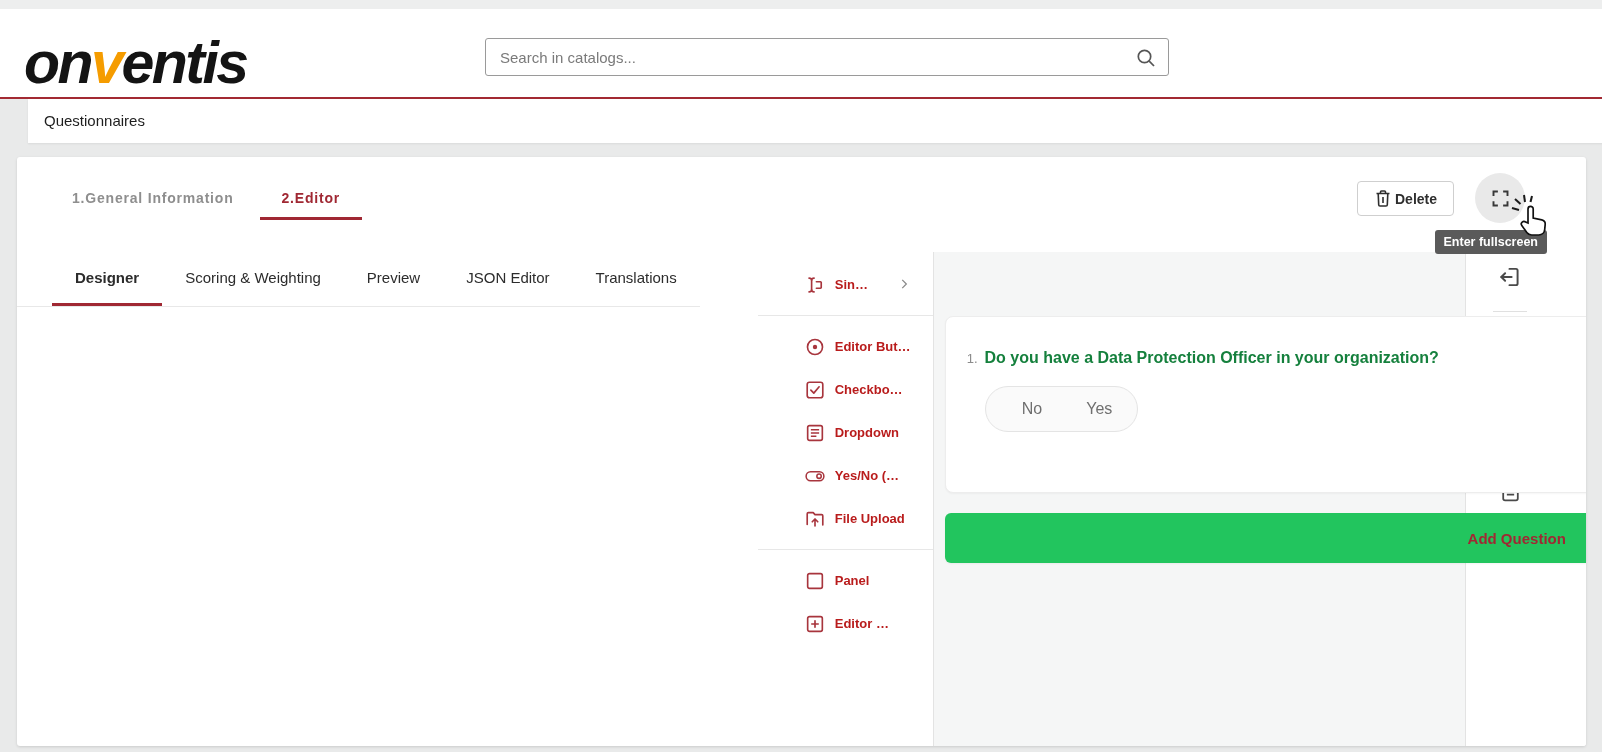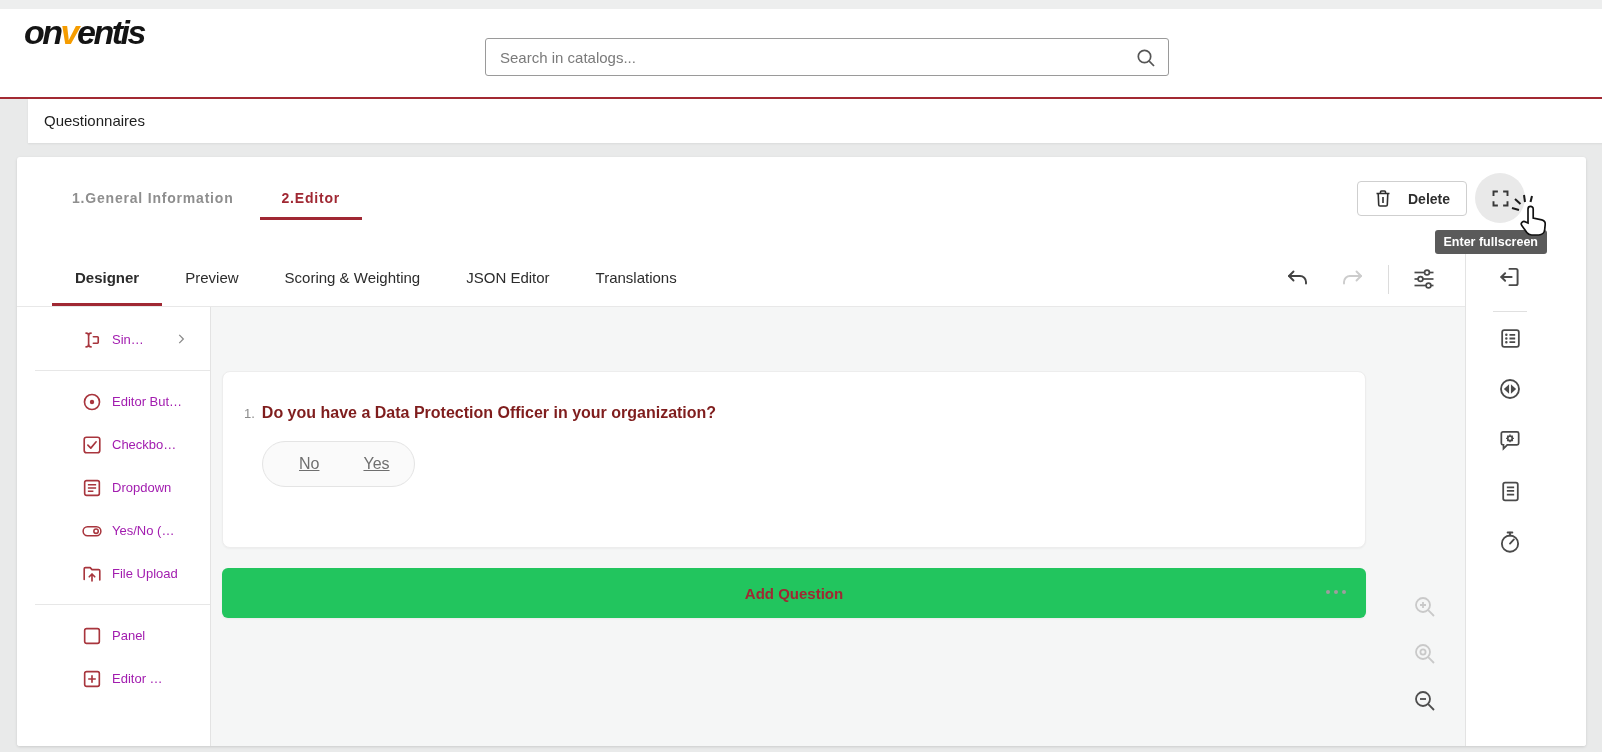--- a/index.html
+++ b/index.html
@@ -2,68 +2,68 @@
 <html><head>
 <meta charset="utf-8">
 <style>
   * { margin:0; padding:0; box-sizing:border-box; }
   html,body { width:1602px; height:752px; overflow:hidden; }
   body { font-family:"Liberation Sans", sans-serif; background:#e9eaea; position:relative; }
 
   
   .top-strip { position:absolute; top:0; left:0; width:100%; height:9px; background:#edeeee; }
   .app-header { position:absolute; top:9px; left:0; width:100%; height:88px; background:#fff; }
-  .logo { position:absolute; left:24px; top:4px; font-size:34px; font-weight:bold; font-style:italic; letter-spacing:-2.5px; color:#141414; }
+  .logo { position:absolute; left:24px; top:20px; font-size:59px; font-weight:bold; font-style:italic; letter-spacing:-2.5px; color:#141414; }
   .logo .accent { color:#f59c00; }
   .search-wrap { position:absolute; left:485px; top:29px; width:684px; height:38px; border:1px solid #9a9a9a; border-radius:3px; background:#fff; }
   .search-wrap input { width:100%; height:100%; border:0; outline:none; padding:0 44px 0 14px; font-size:15px; color:#333; font-family:Liberation Sans, sans-serif; background:transparent; }
   .search-wrap input::placeholder { color:#7a7a7a; }
   .search-icon { position:absolute; right:10px; top:7px; }
   .hdr-icons { position:absolute; right:0; top:0; height:88px; }
   .header-line { position:absolute; top:97px; left:0; width:100%; height:2px; background:#a32a33; }
   .breadcrumb-bar { position:absolute; top:99px; left:0; width:100%; height:44px; background:#fff; box-shadow:0 1px 2px rgba(0,0,0,.07);margin-left:28px; }
   .breadcrumb-bar span { position:absolute; left:16px; top:13px; font-size:15px; color:#1e1e1e; }
 
   
   .main-card { position:absolute; left:17px; top:157px; width:1569px; height:589px; background:#fff; border-radius:3px; box-shadow:0 1px 3px rgba(0,0,0,.13); overflow:hidden; }
 
   .step-tabs { position:absolute; top:22px; left:33px; display:flex; gap:4px;justify-content:flex-end; }
   .step-tab { padding:0 22px; height:41px; display:flex; align-items:center; font-size:14px; font-weight:bold; letter-spacing:.8px; color:#8e8e8e; border-bottom:3px solid transparent; cursor:pointer; }
   .step-tab.active { color:#a02833; border-bottom-color:#a02833; }
 
-  .delete-btn { position:absolute; left:1340px; top:24px; height:35px; padding:0 16px; display:flex; align-items:center; gap:16px; border:1px solid #cfcfcf; border-radius:4px; background:#fff; font-size:14px; font-weight:bold; color:#2e2e2e; cursor:pointer; }
+  .delete-btn { position:absolute; left:1340px; top:24px; height:35px; padding:0 16px; display:flex; align-items:center; gap:3px; border:1px solid #cfcfcf; border-radius:4px; background:#fff; font-size:14px; font-weight:bold; color:#2e2e2e; cursor:pointer; }
   .fullscreen-btn { position:absolute; left:1458px; top:16px; width:50px; height:50px; border-radius:50%; background:#e9e9e9; display:flex; align-items:center; justify-content:center; cursor:pointer; }
   .cursor-glyph { position:absolute; left:1493px; top:37px; z-index:30; pointer-events:none; }
   .tooltip { position:absolute; top:73px; right:39px; background:#5a5a5a; color:#fff; font-size:12.5px; font-weight:bold; padding:5px 9px; border-radius:3px; z-index:25; white-space:nowrap; }
 
   .editor-region { position:absolute; top:95px; left:0; right:0; bottom:0; display:flex; }
-  .editor-main { flex:1; min-width:0; display:flex; flex-direction:column; }
+  .editor-main { flex:1; min-width:0; display:flex; flex-direction:row;gap:40px; }
   .editor-tabbar { height:55px; position:relative; border-bottom:1px solid #e8e8e8; display:flex; align-items:stretch; padding-left:35px; flex:none; }
   .editor-tab { padding:0 23px; display:flex; align-items:center; font-size:15px; color:#2c2c2c; border-bottom:3px solid transparent; cursor:pointer; }
   .editor-tab.active { font-weight:bold; border-bottom-color:#a02833; }
   .tb-icon { position:absolute; top:13px; width:28px; height:28px; display:flex; align-items:center; justify-content:center; cursor:pointer; }
   .tb-undo { left:1266px; } .tb-redo { left:1322px; cursor:default; }
   .tb-divider { position:absolute; left:1371px; top:13px; width:1px; height:29px; background:#dcdcdc; }
   .tb-tune { left:1393px; }
 
   .workspace { flex:1; display:flex; min-height:0; }
   .toolbox { width:194px; flex:none; background:#fff; border-right:1px solid #e3e3e3; padding-top:11px; }
   .tool-item { height:43px; display:flex; align-items:center; padding-left:64px; position:relative; cursor:pointer; }
   .tool-item .ticon { width:22px; margin-right:9px; display:flex; align-items:center; justify-content:center; }
-  .tool-item .tlabel { font-size:13px; font-weight:normal; color:#a21caf; white-space:nowrap; }
+  .tool-item .tlabel { font-size:13px; font-weight:bold; color:#b91c1c; white-space:nowrap; }
   .tool-item .chev { position:absolute; right:22px; top:14px; }
   .tool-divider { height:1px; background:#e7e7e7; margin:9px 0 9px 18px; }
 
   .canvas { flex:1; background:#f5f6f6; position:relative; min-width:0; }
   .question-card { position:absolute; left:11px; top:64px; width:1144px; height:177px; background:#fff; border:1px solid #ededed; border-radius:8px; box-shadow:0 1px 2px rgba(0,0,0,.04); }
   .q-row { padding:32px 0 0 21px; display:flex; align-items:baseline; }
   .q-num { font-size:13px; color:#8b8b8b; margin-right:7px; }
-  .q-text { font-size:16px; font-weight:bold; color:#7f1d1d; }
+  .q-text { font-size:16px; font-weight:bold; color:#15803d; }
   .q-toggle { margin:19px 0 0 39px; width:153px; height:46px; border-radius:23px; background:#fafafa; border:1px solid #e4e4e4; display:flex; align-items:center; padding-left:36px; gap:44px; cursor:pointer; }
-  .q-opt { font-size:16px; color:#6f6f6f;text-decoration:underline; }
+  .q-opt { font-size:16px; color:#6f6f6f; }
   .add-bar { position:absolute; left:11px; top:261px; width:1144px; height:50px; background:#22c55e; border-radius:6px; box-shadow:0 1px 2px rgba(0,0,0,.05); display:flex; align-items:center; justify-content:center; }
   .add-label { font-size:15px; font-weight:bold; color:#a02833; cursor:pointer; }
   .more-dots { position:absolute; right:20px; top:22px; display:flex; gap:4px; cursor:pointer; }
   .more-dots i { width:4px; height:4px; border-radius:50%; background:#9e9e9e; }
   .zoom-stack { position:absolute; left:1201px; top:287px; display:flex; flex-direction:column; gap:21px; }
   .zoom-btn { width:26px; height:26px; display:flex; align-items:center; justify-content:center; cursor:pointer; }
 
   .right-sidebar { width:121px; flex:none; background:#fff; border-left:1px solid #e3e3e3; display:flex; flex-direction:column; }
   .rs-icon { width:32px; height:28px; margin-left:28px; display:flex; align-items:center; justify-content:center; cursor:pointer; }
   .rs-icon.first { margin-top:11px; }
@@ -141,22 +141,22 @@
     </svg>
   </div>
 
   <div class="tooltip">Enter fullscreen</div>
 
   <div class="editor-region">
     <div class="editor-main">
 
       <div class="editor-tabbar">
         <div class="editor-tab active">Designer</div>
+        <div class="editor-tab">Scoring &amp; Weighting</div>
         <div class="editor-tab">Preview</div>
-        <div class="editor-tab">Scoring &amp; Weighting</div>
         <div class="editor-tab">JSON Editor</div>
         <div class="editor-tab">Translations</div>
 
         <div class="tb-icon tb-undo">
           <svg width="26" height="24" viewBox="0 0 26 24" fill="none" stroke="#424242" stroke-width="1.9" stroke-linecap="round" stroke-linejoin="round">
             <path d="M9.5 4.5 L5 9 l4.5 4.5"></path>
               <path d="M5 9 h11 a6 6 0 0 1 6 6 v1.5"></path>
           </svg>
         </div>
         <div class="tb-icon tb-redo">

